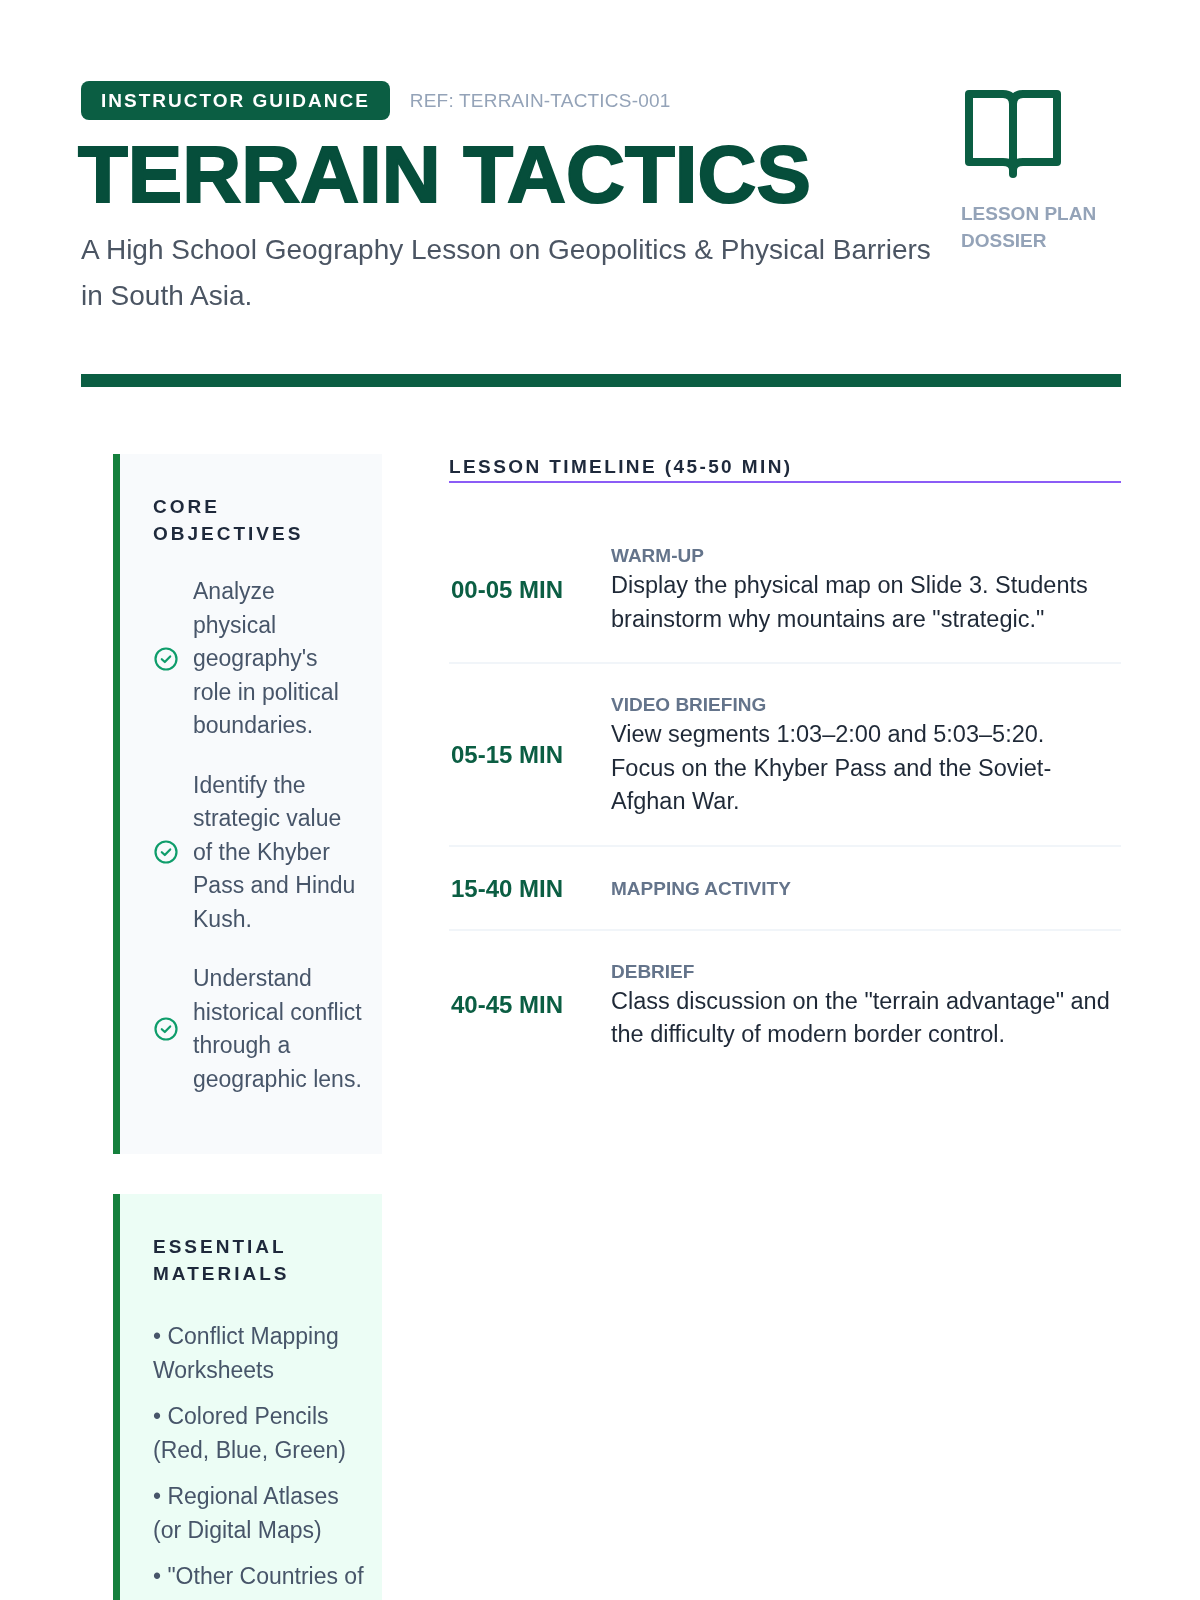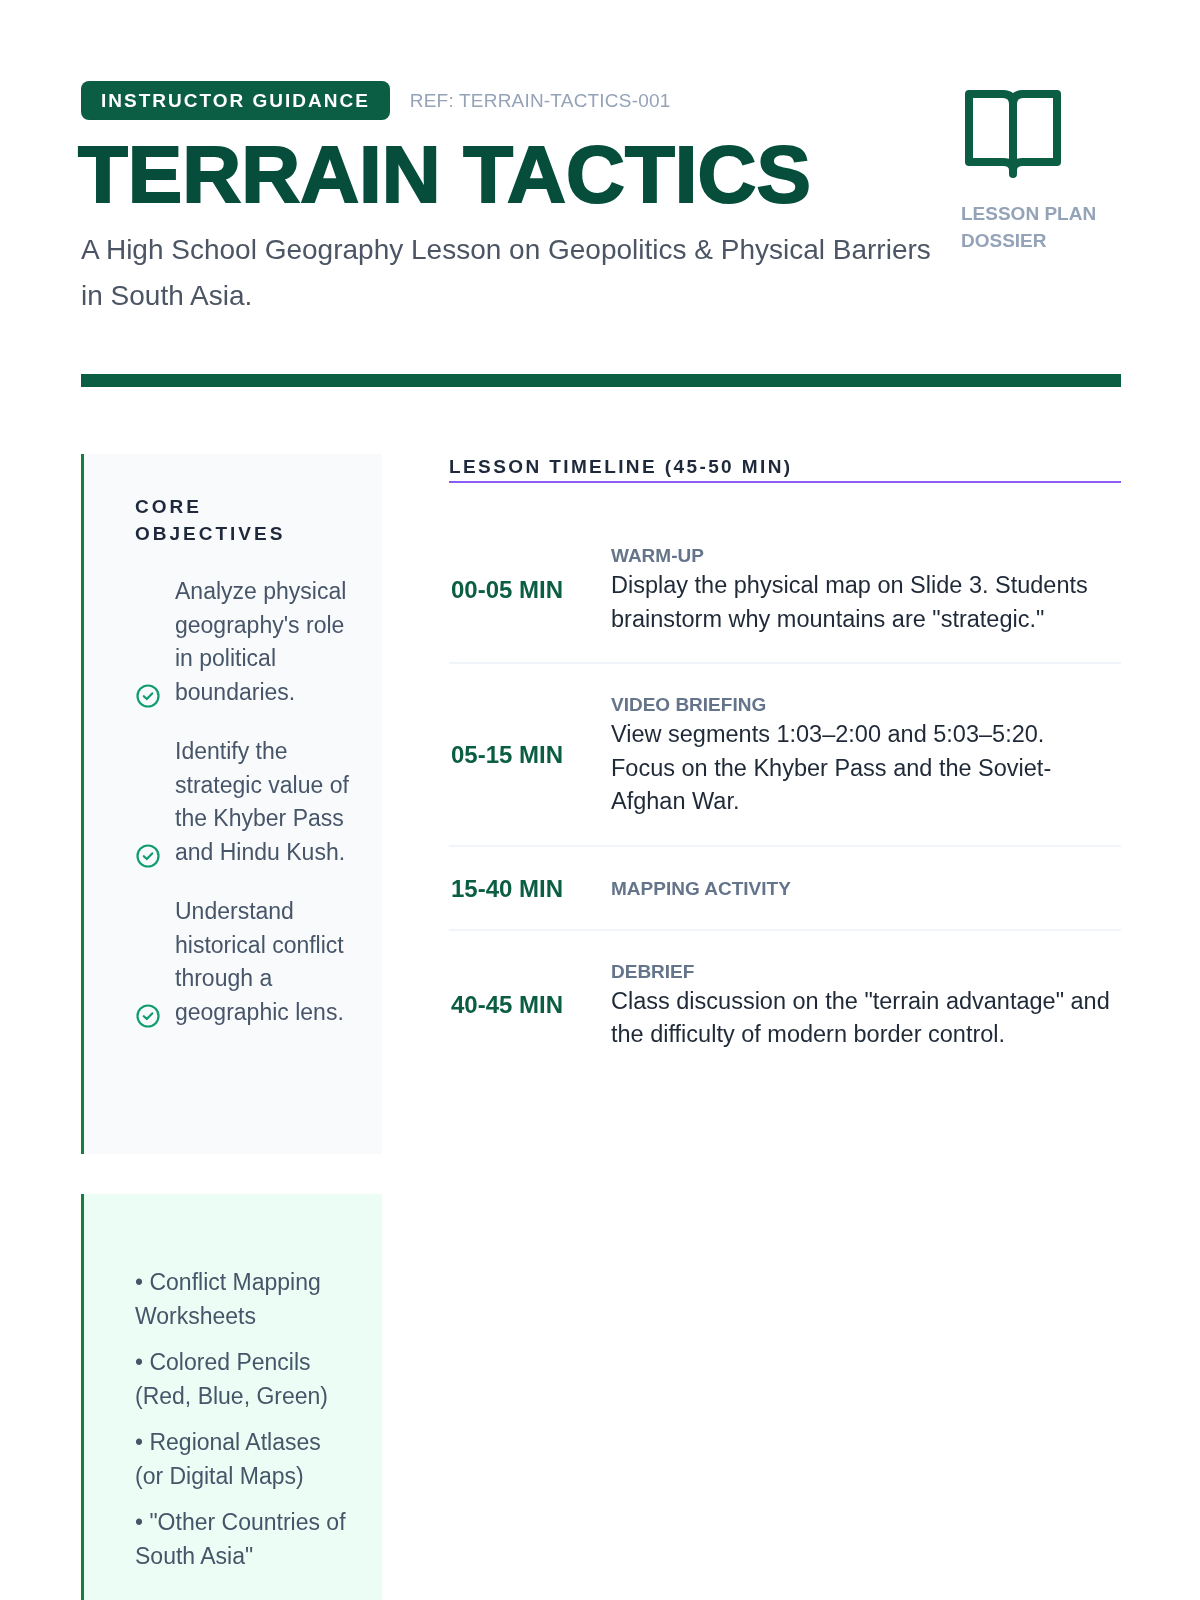--- a/index.html
+++ b/index.html
@@ -28,29 +28,29 @@
     }
     .dossier { position: absolute; top: 86px; right: 0; width: 160px; text-align: left; }
     .book-icon { display: inline-block; width: 104px; height: 94px; margin-right: 0; }
     .dossier-label {
       margin-top: 16px; color: #94a3b8; font-weight: 700; font-size: 19px; line-height: 27px;
     }
     .rule { position: absolute; top: 374px; left: 0; width: 1040px; height: 13px; background: #0b5e43; }
 
     
     .sidebar { position: absolute; top: 454px; left: 0; width: 301px; }
-    .card { border-left: 3px solid #15803d; padding: 39px 20px 40px 51px; }
+    .card { border-left: 7px solid #15803d; padding: 39px 20px 40px 33px; margin-left: 32px; }
     .card.objectives { background: #f8fafc; height: 700px; }
     .card.materials { background: #ecfdf5; margin-top: 40px; height: 460px; }
     .card-title {
       font-weight: 700; font-size: 19px; letter-spacing: 3px; line-height: 27px; color: #1e293b;
       width: 160px;
     }
     .obj-list { list-style: none; margin-top: 28px; }
-    .obj-item { display: flex; align-items: flex-end; margin-bottom: 26px; }
+    .obj-item { display: flex; align-items: center; margin-bottom: 26px; }
     .check-icon { width: 26px; height: 26px; flex: 0 0 26px; margin-top: 0px; margin-right: 14px; }
     .obj-text { font-size: 23px; line-height: 33.5px; color: #475569; width: 180px; }
     .mat-list { list-style: none; margin-top: 33px; }
     .mat-item { font-size: 23px; line-height: 33.5px; color: #475569; margin-bottom: 13px; width: 220px; }
 
     .timeline { position: absolute; top: 454px; left: 368px; width: 672px; }
     .tl-title {
       font-weight: 700; font-size: 19px; letter-spacing: 2.4px; color: #1e293b; line-height: 26px;
       padding-bottom: 1px; border-bottom: 2px solid #8b5cf6;
     }
@@ -111,20 +111,21 @@
           <svg class="check-icon" viewBox="0 0 26 26">
             <circle cx="13" cy="13" r="10.5" fill="none" stroke="#0f9d6b" stroke-width="2.2"></circle>
             <path d="M8.8 13.2 L11.8 16 L17.2 10.4" fill="none" stroke="#0f9d6b" stroke-width="2.2" stroke-linecap="round" stroke-linejoin="round"></path>
           </svg>
           <span class="obj-text">Understand historical conflict through a geographic lens.</span>
         </li>
       </ul>
     </section>
 
     <section class="card materials">
+      <h2 class="card-title">ESSENTIAL MATERIALS</h2>
       <ul class="mat-list">
         <li class="mat-item">• Conflict Mapping Worksheets</li>
         <li class="mat-item">• Colored Pencils (Red, Blue, Green)</li>
         <li class="mat-item">• Regional Atlases (or Digital Maps)</li>
         <li class="mat-item">• "Other Countries of South Asia"</li>
       </ul>
     </section>
   </aside>
 
   <main class="timeline">

